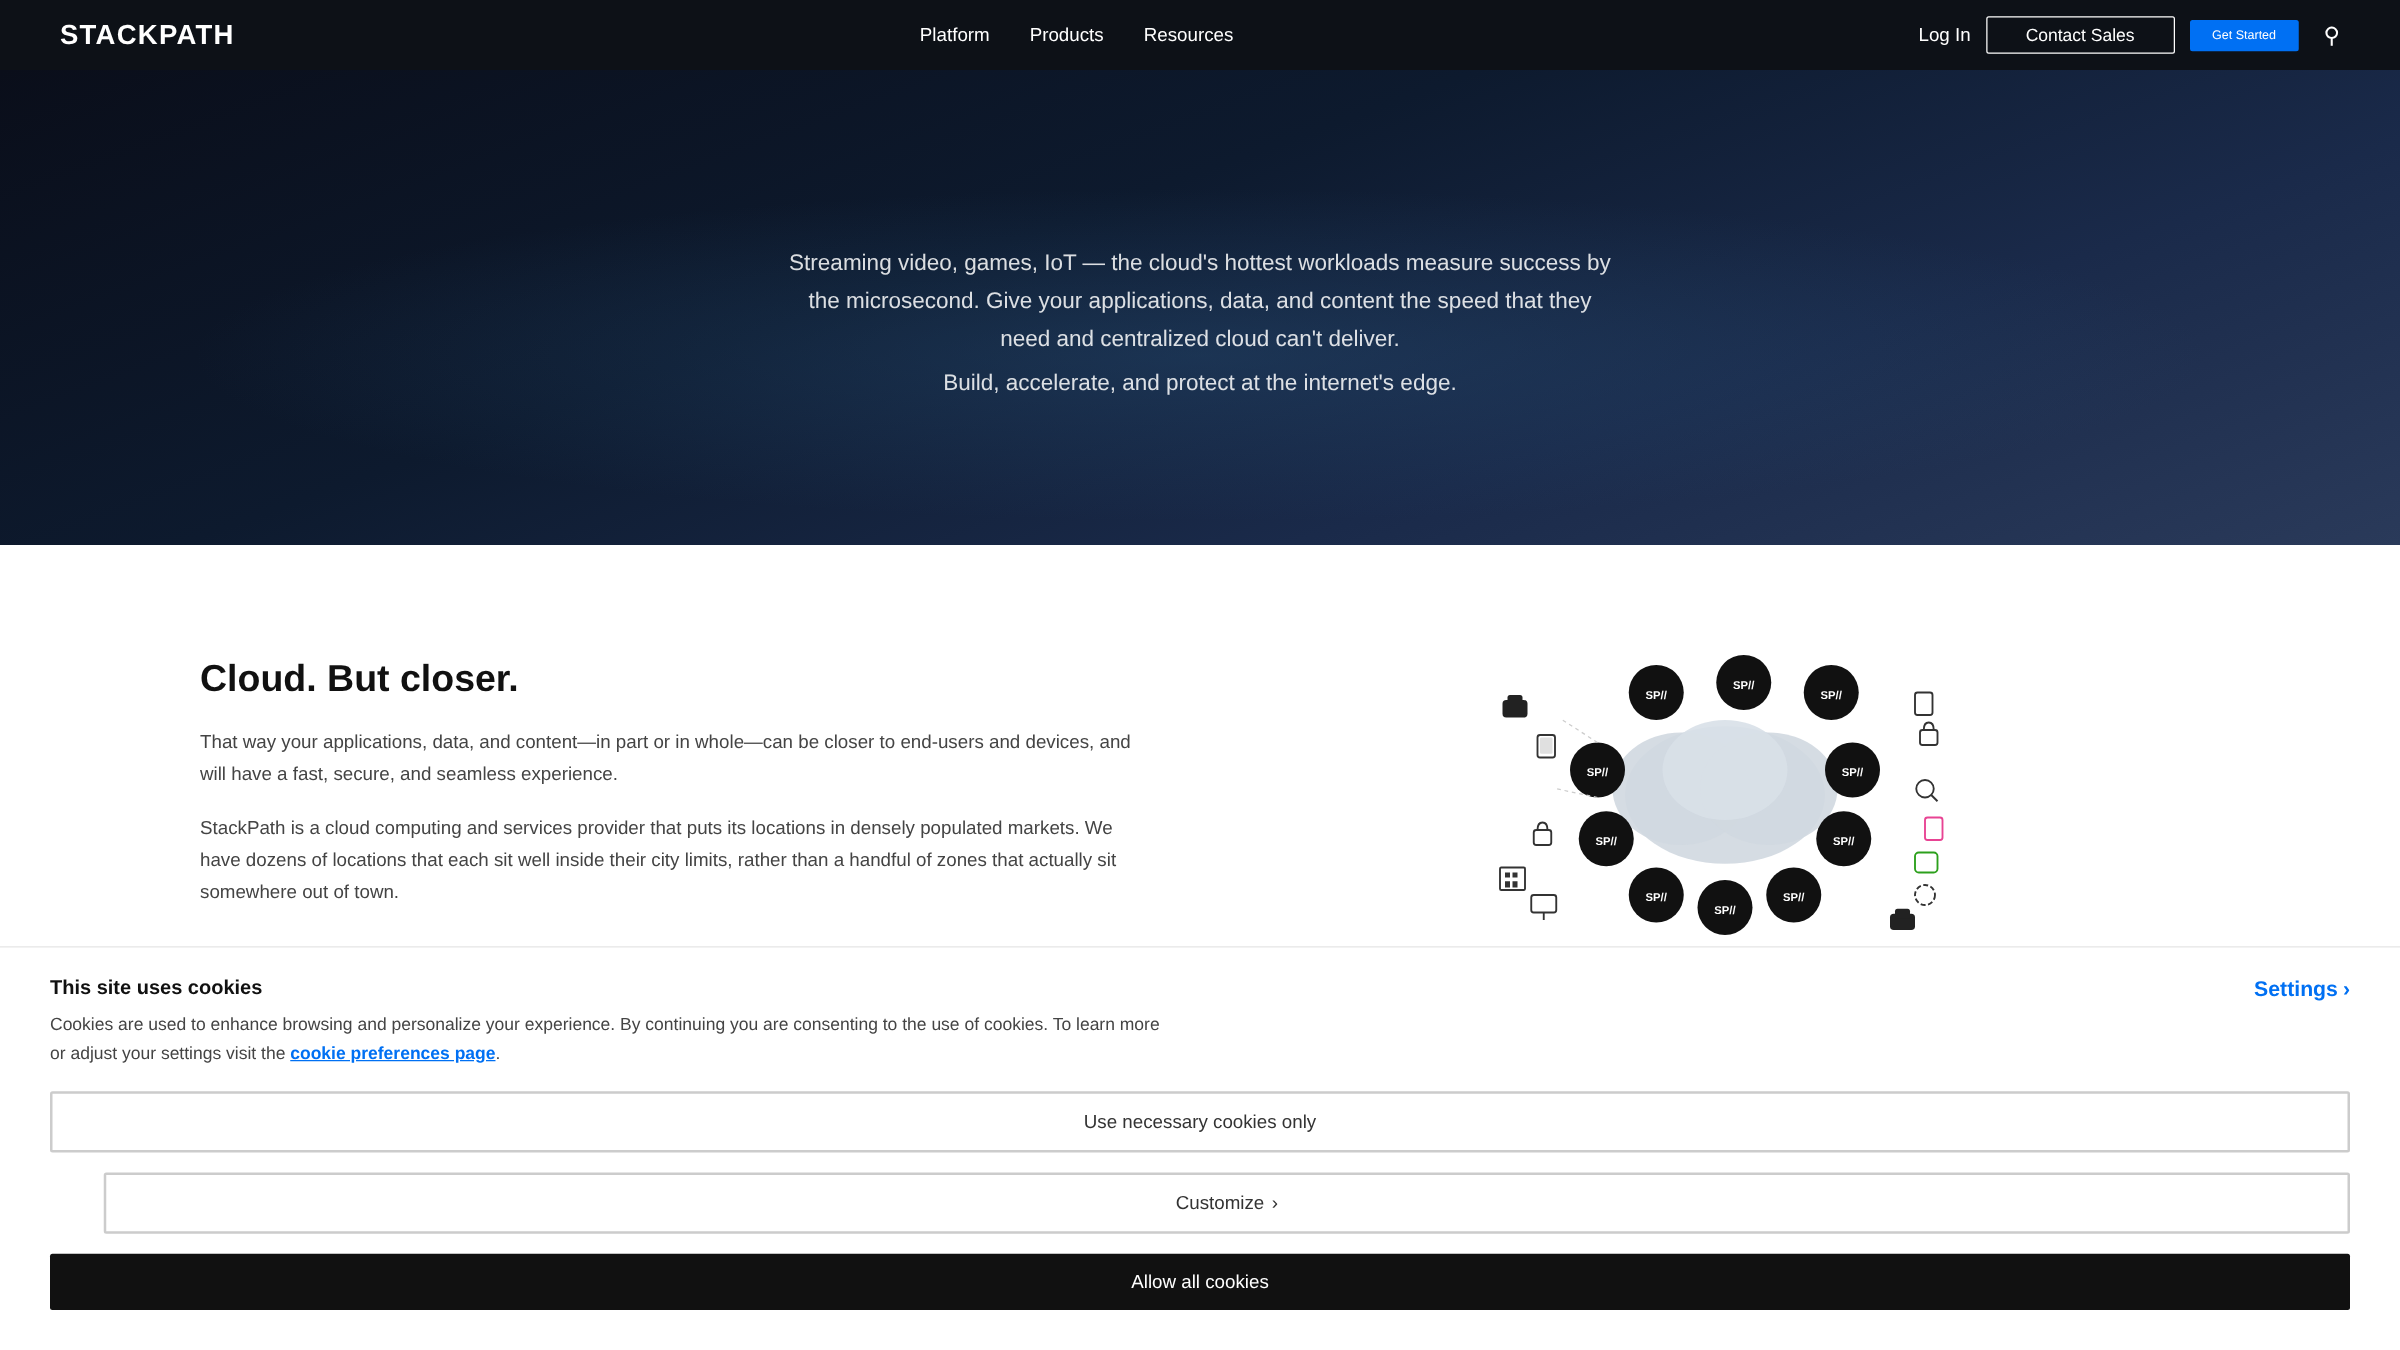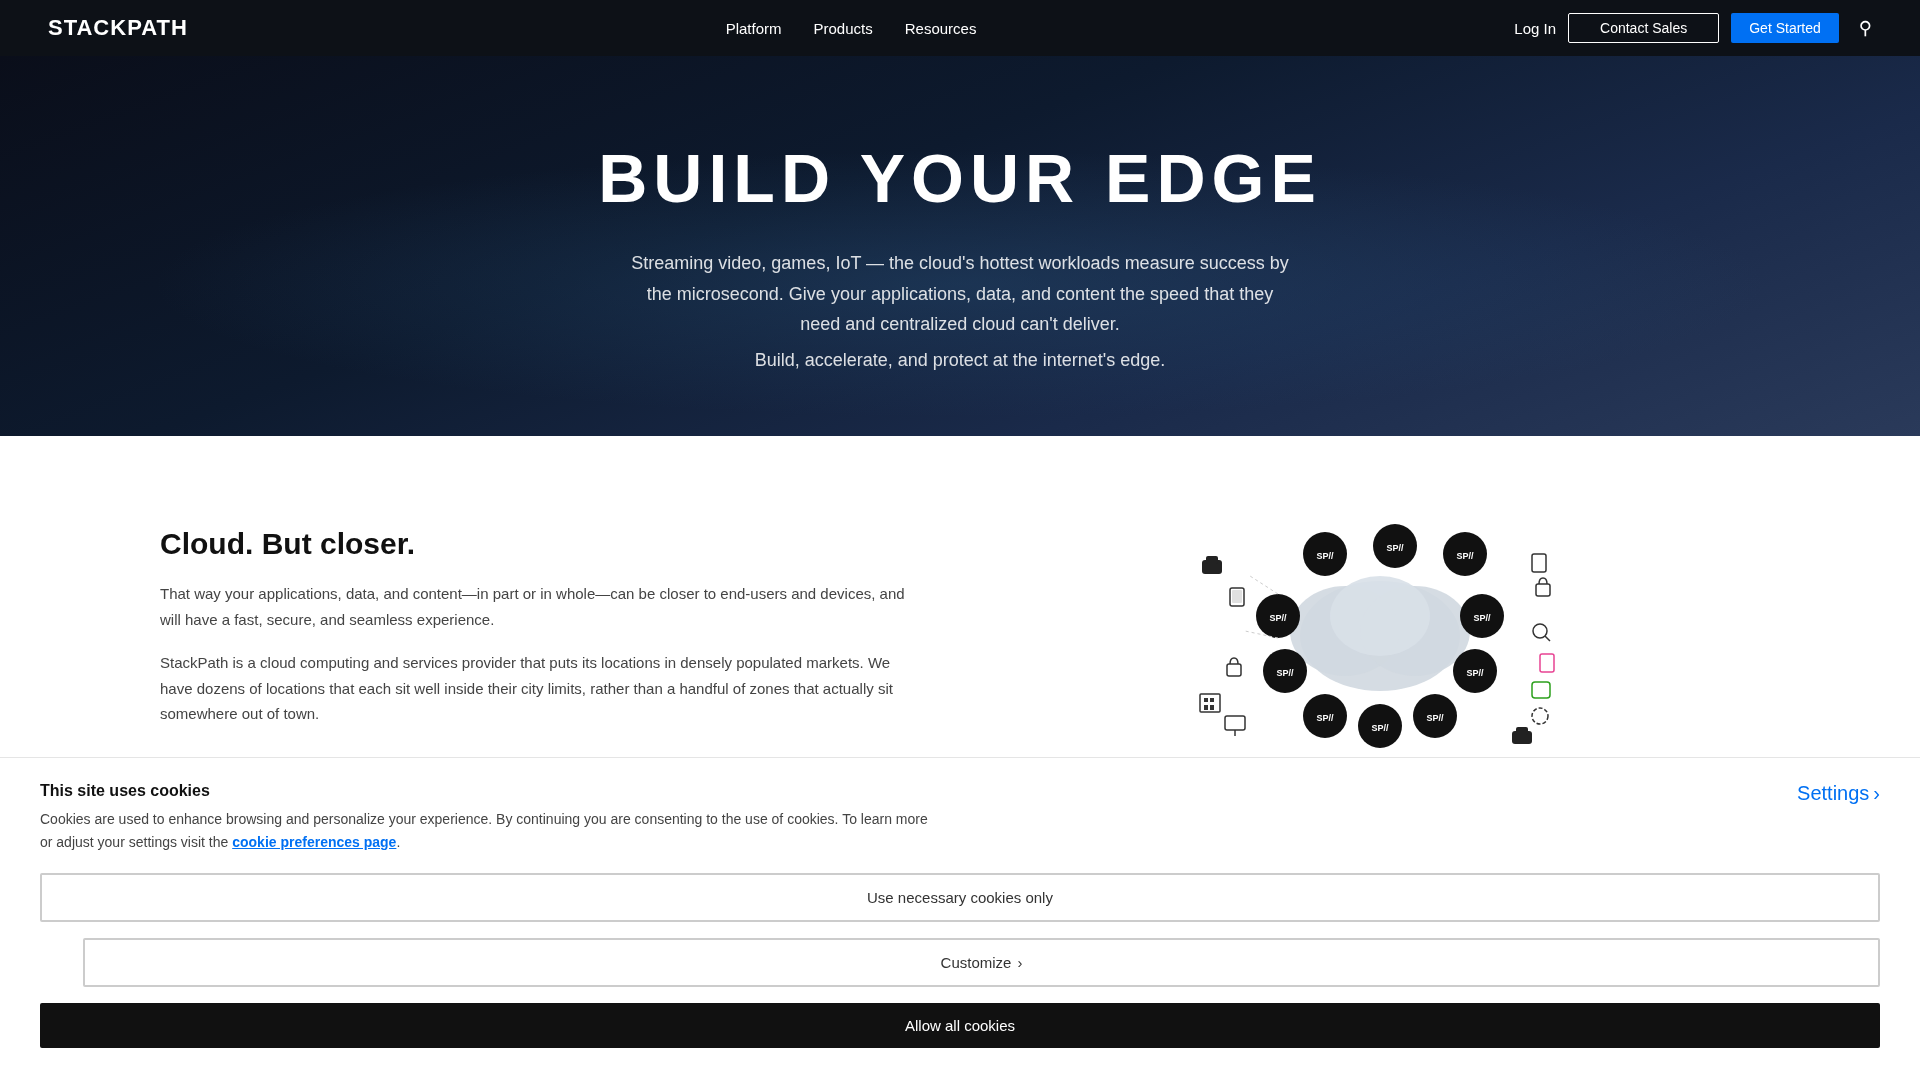--- a/index.html
+++ b/index.html
@@ -21,21 +21,21 @@
       color: #fff; text-decoration: none; font-size: 15px; cursor: pointer;
     }
     .nav-actions { display: flex; gap: 12px; align-items: center; }
     .btn-login { color: #fff; font-size: 15px; background: none; border: none; cursor: pointer; }
     .btn-contact {
       color: #fff; border: 1px solid #fff; background: transparent;
       padding: 6px 31px; font-size: 14px; cursor: pointer; border-radius: 2px;
     }
     .btn-started {
       background: #0070f3; color: #fff; border: none;
-      padding: 7px 18px; font-size: 14px; cursor: pointer; border-radius: 2px;
+      padding: 7px 18px; font-size: 10px; cursor: pointer; border-radius: 2px;
     }
     .search-icon { color: #fff; font-size: 18px; cursor: pointer; margin-left: 8px; }
 
     
     .hero {
       width: 100%; min-height: 380px;
       background: linear-gradient(160deg, #0a0e1a 0%, #0d1a2e 40%, #1a2a4a 70%, #2a3a5a 100%);
       display: flex; flex-direction: column; align-items: center; justify-content: center;
       padding: 80px 20px 60px; text-align: center; position: relative; overflow: hidden;
     }
@@ -72,22 +72,22 @@
       position: fixed; bottom: 0; left: 0; right: 0; z-index: 200;
       background: #fff; border-top: 1px solid #e5e5e5;
       padding: 24px 40px 32px;
     }
     .cookie-top { display: flex; justify-content: space-between; align-items: flex-start; margin-bottom: 20px; }
     .cookie-title { font-size: 16px; font-weight: 700; color: #111; margin-bottom: 8px; }
     .cookie-desc { font-size: 14px; color: #444; line-height: 1.6; max-width: 900px; }
     .cookie-link { color: #0070f3; text-decoration: underline; font-weight: bold; }
     .settings-link {
       display: flex; gap: 4px;
-      font-size: 20px; color: #0070f3; cursor: pointer; white-space: nowrap;
-      text-decoration: none; font-weight: 400;
+      font-size: 17px; color: #0070f3; cursor: pointer; white-space: nowrap;
+      text-decoration: none; font-weight: 700;
     }
     .cookie-buttons { display: flex; gap: 16px; flex-direction: column; }
     .btn-necessary {
       flex: 1; padding: 14px 20px; border: 2px solid #ccc; background: #fff;
       color: #333; font-size: 15px; cursor: pointer; border-radius: 2px;
     }
     .btn-customize {
       flex: 1; padding: 14px 20px; border: 2px solid #ccc; background: #fff;
       color: #333; font-size: 15px; cursor: pointer; border-radius: 2px;
       display: flex; align-items: center; justify-content: center; gap: 6px; margin-left: 43px;
@@ -109,21 +109,20 @@
   </div>
   <div class="nav-actions">
     <button class="btn-login">Log In</button>
     <button class="btn-contact">Contact Sales</button>
     <button class="btn-started">Get Started</button>
     <span class="search-icon">⚲</span>
   </div>
 </nav>
 
 <section class="hero" style="margin-top:56px;">
-  <h1 class="hero-title">BUILD YOUR EDGE</h1>
   <p class="hero-sub">Streaming video, games, IoT — the cloud's hottest workloads measure success by the microsecond. Give your applications, data, and content the speed that they need and centralized cloud can't deliver.</p>
   <p class="hero-sub2">Build, accelerate, and protect at the internet's edge.</p>
 </section>
 
 <section class="cloud-section">
   <div class="cloud-text">
     <h2 class="cloud-title">Cloud. But closer.</h2>
     <p class="cloud-para">That way your applications, data, and content—in part or in whole—can be closer to end-users and devices, and will have a fast, secure, and seamless experience.</p>
     <p class="cloud-para">StackPath is a cloud computing and services provider that puts its locations in densely populated markets. We have dozens of locations that each sit well inside their city limits, rather than a handful of zones that actually sit somewhere out of town.</p>
   </div>

